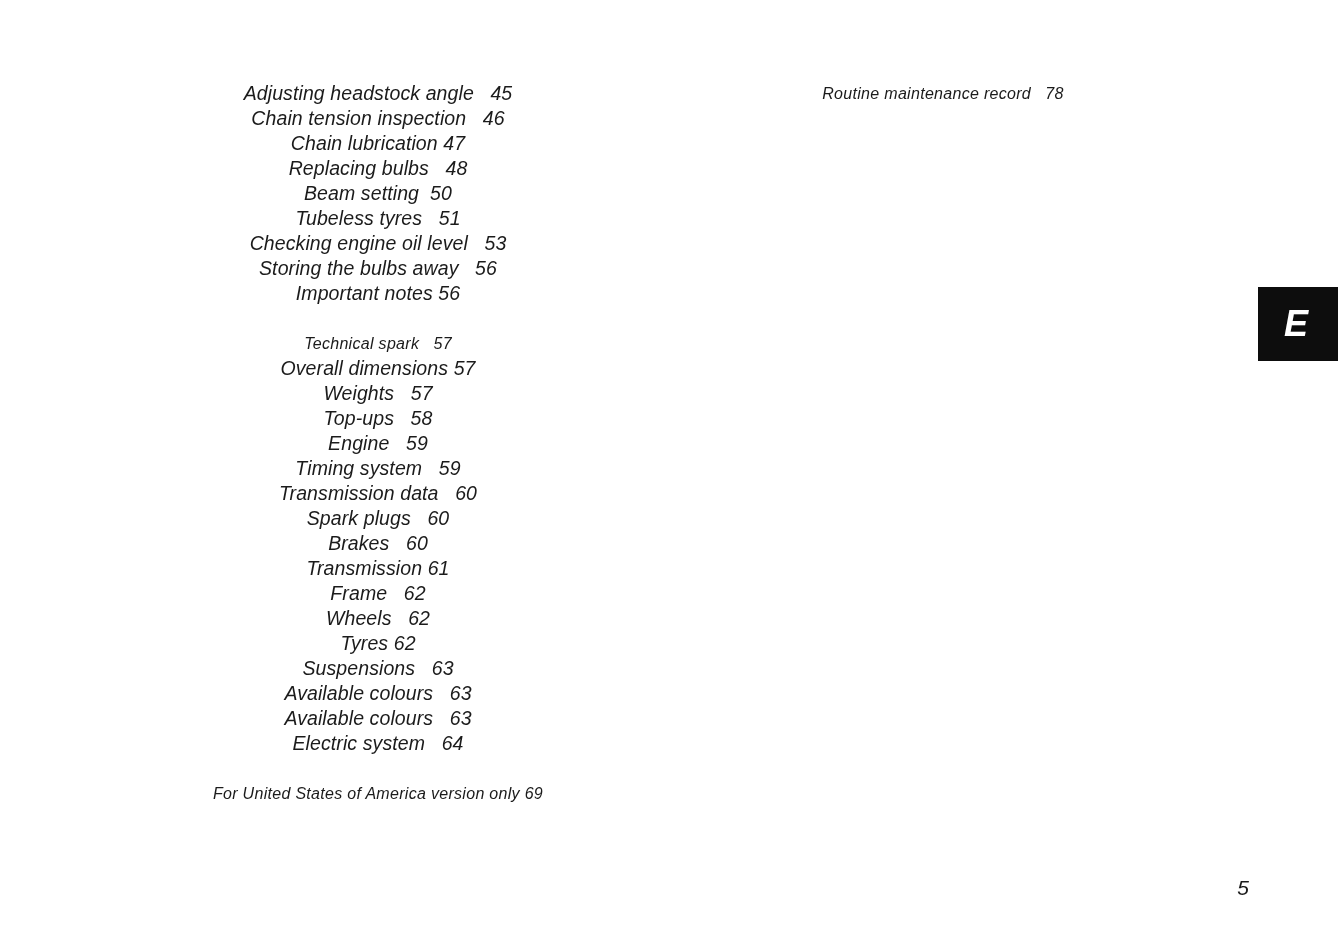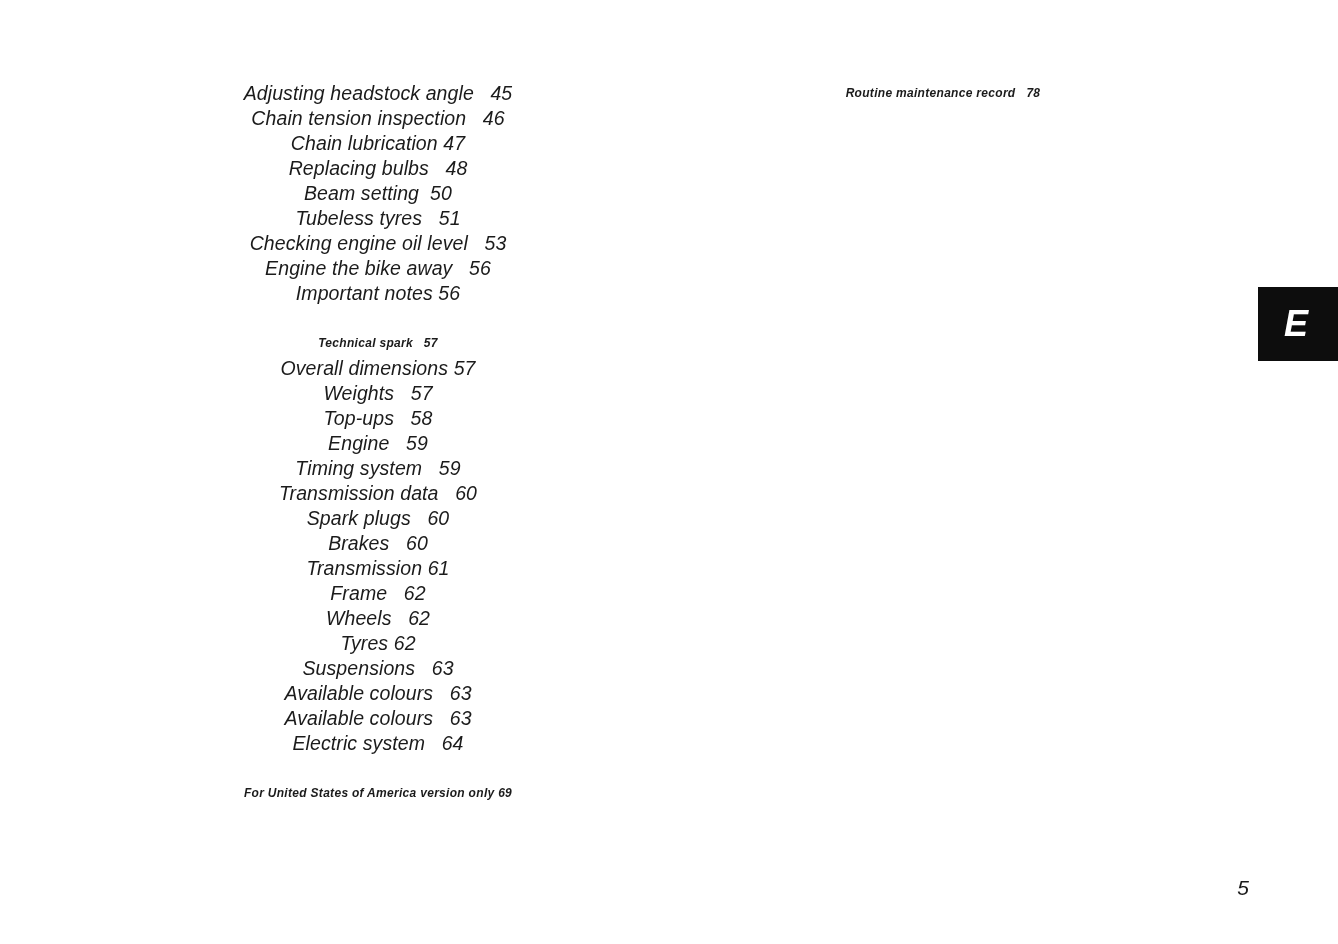--- a/index.html
+++ b/index.html
@@ -34,22 +34,22 @@
     width: 520px;
   }
   .toc-line {
     font-style: italic;
     font-size: 19.5px;
     line-height: 25px;
     white-space: pre;
     letter-spacing: 0.1px;
   }
   .toc-heading {
-    font-weight: bold;
-    font-size: 12px;
+    font-weight: normal;
+    font-size: 16px;
     letter-spacing: 0.3px;
   }
   .section-gap {
     height: 25px;
   }
   .side-tab {
     position: absolute;
     right: 0;
     top: 287px;
     width: 80px;
@@ -80,21 +80,21 @@
 
 <div class="page">
   <div class="col col-left">
       <div class="toc-line"><span>Adjusting headstock angle</span>   <span>45</span></div>
       <div class="toc-line"><span>Chain tension inspection</span>   <span>46</span></div>
       <div class="toc-line"><span>Chain lubrication</span> <span>47</span></div>
       <div class="toc-line"><span>Replacing bulbs</span>   <span>48</span></div>
       <div class="toc-line"><span>Beam setting</span>  <span>50</span></div>
       <div class="toc-line"><span>Tubeless tyres</span>   <span>51</span></div>
       <div class="toc-line"><span>Checking engine oil level</span>   <span>53</span></div>
-      <div class="toc-line"><span>Engine the bike away</span>   <span>56</span></div>
+      <div class="toc-line"><span>Storing the bulbs away</span>   <span>56</span></div>
       <div class="toc-line"><span>Important notes</span> <span>56</span></div>
       <div class="section-gap"></div>
       <div class="toc-line toc-heading"><span>Technical spark</span>   <span>57</span></div>
       <div class="toc-line"><span>Overall dimensions</span> <span>57</span></div>
       <div class="toc-line"><span>Weights</span>   <span>57</span></div>
       <div class="toc-line"><span>Top-ups</span>   <span>58</span></div>
       <div class="toc-line"><span>Engine</span>   <span>59</span></div>
       <div class="toc-line"><span>Timing system</span>   <span>59</span></div>
       <div class="toc-line"><span>Transmission data</span>   <span>60</span></div>
       <div class="toc-line"><span>Spark plugs</span>   <span>60</span></div>

